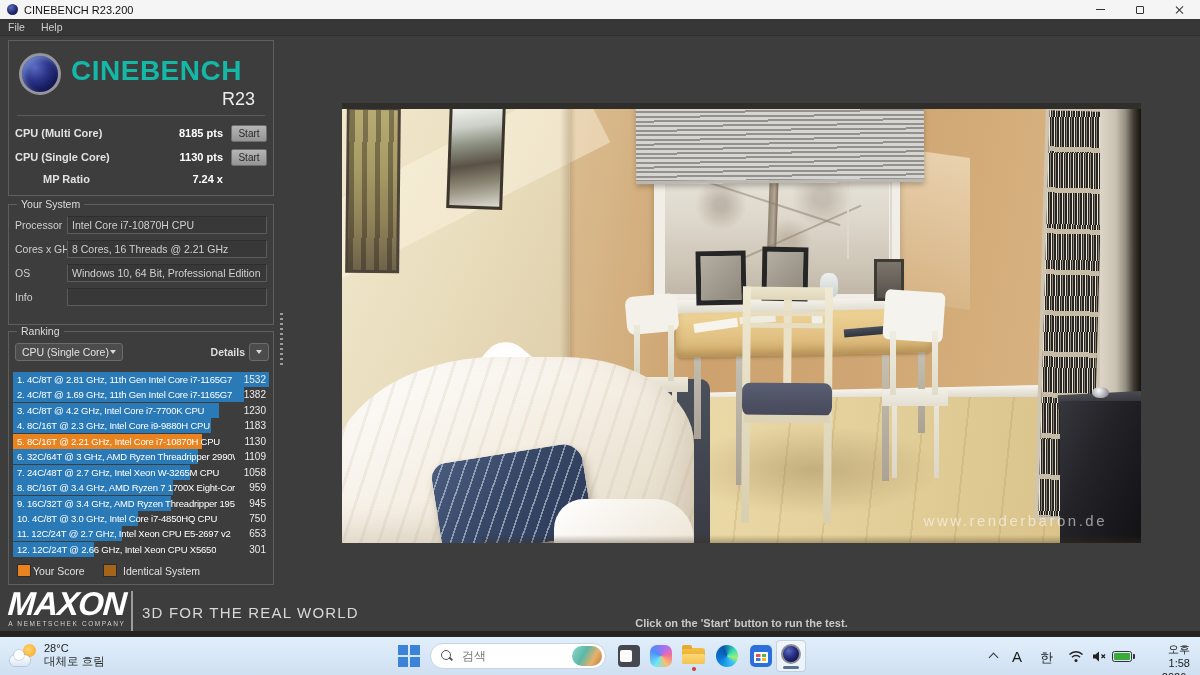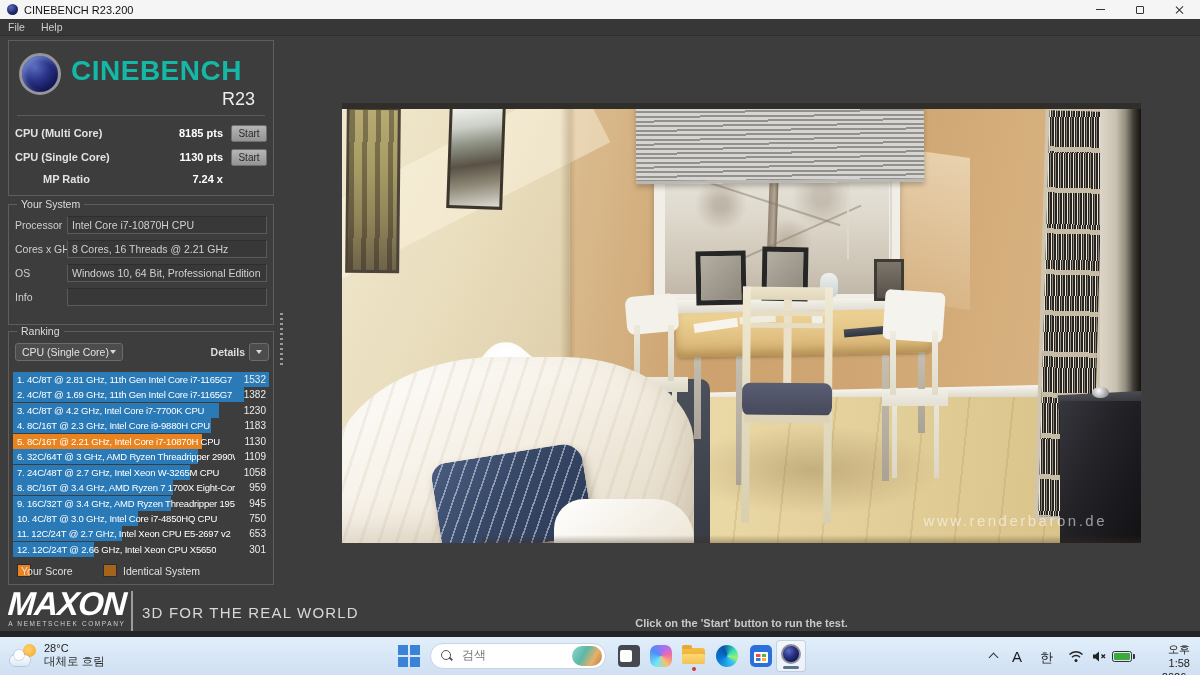--- a/index.html
+++ b/index.html
@@ -62,21 +62,21 @@
   #rank-details-btn{right:4px;top:11px;width:20px;justify-content:center;}
   .chev{width:0;height:0;border-left:3.5px solid transparent;border-right:3.5px solid transparent;border-top:4.5px solid #d8d8d8;}
   #ranking-list{position:absolute;left:4px;right:4px;top:40px;}
   .rank-row{position:relative;height:15px;margin-bottom:.45px;}
   .rank-bar{position:absolute;left:0;top:0;bottom:0;}
   .rank-label{position:absolute;left:4px;top:2px;font-size:9.5px;letter-spacing:-.2px;color:#fff;
               white-space:nowrap;overflow:hidden;max-width:218px;}
   .rank-value{position:absolute;right:3px;top:2px;font-size:10px;color:#ececec;}
   #rank-legend{position:absolute;left:0;right:0;top:231px;height:16px;font-size:10.5px;color:#e0e0e0;}
   .legend-swatch{position:absolute;top:1px;width:14px;height:13px;border:1px solid #2d2d2d;}
-  #lg-sw1{left:8px;} #lg-t1{position:absolute;left:12px;top:2px;}
+  #lg-sw1{left:8px;} #lg-t1{position:absolute;left:24px;top:2px;}
   #lg-sw2{left:94px;} #lg-t2{position:absolute;left:114px;top:2px;}
 
   
   #resize-dots{position:absolute;left:280px;top:277px;width:3px;height:54px;
                background:repeating-linear-gradient(180deg,#9a9a9a 0 2px,transparent 2px 5px);}
 
   
   #maxon{position:absolute;left:8px;top:552px;color:#fff;}
   #maxon-word{font-size:33px;font-weight:bold;font-style:italic;letter-spacing:-1px;transform:skewX(-4deg);line-height:32px;}
   #maxon-sub{font-size:6.5px;letter-spacing:1.6px;color:#cfcfcf;text-align:center;margin-top:0;}
@@ -225,21 +225,21 @@
      linear-gradient(#3b82d9,#3b82d9) 0 0/10px 10px no-repeat,
      linear-gradient(#3b82d9,#3b82d9) 12px 0/10px 10px no-repeat,
      linear-gradient(#3b82d9,#3b82d9) 0 12px/10px 10px no-repeat,
      linear-gradient(#3b82d9,#3b82d9) 12px 12px/10px 10px no-repeat;}
   #search-pill{position:absolute;left:430px;top:6px;width:176px;height:26px;background:#fff;
      border:1px solid #c9d4df;border-radius:13px;display:flex;align-items:center;padding:0 3px 0 10px;}
   #search-glass{position:relative;width:12px;height:12px;margin-right:7px;}
   #search-glass::before{content:"";position:absolute;left:0;top:0;width:8px;height:8px;border:1.6px solid #555;border-radius:50%;}
   #search-glass::after{content:"";position:absolute;left:8px;top:8px;width:4px;height:1.6px;background:#555;transform:rotate(45deg);}
   #search-input{flex:1;border:none;outline:none;font-size:12px;color:#a21caf;background:transparent;
-     font-family:Liberation Mono, monospace;min-width:0;}
+     font-family:Liberation Sans, sans-serif;min-width:0;}
   #search-thumb{width:30px;height:20px;border-radius:10px;flex:none;
      background:linear-gradient(120deg,#8fd7c9 0%,#5bb8a8 40%,#e8b06a 70%,#b97a3e 100%);}
   .tb-icon{position:absolute;top:8px;width:22px;height:22px;}
   #tv-icon{left:618px;background:#45484e;border-radius:4px;}
   #tv-icon::after{content:"";position:absolute;left:2px;top:5px;width:12px;height:12px;background:#fdfdfd;border-radius:2px;}
   #copilot-icon{left:650px;border-radius:7px;
      background:conic-gradient(from 210deg,#6ee7f5,#4f8df7 25%,#b06ef0 50%,#f56f9c 65%,#f5c16e 82%,#6ee7f5);}
   #folder-icon{left:682px;top:11px;width:23px;height:16px;border-radius:2px 3px 3px 3px;
      background:linear-gradient(#f3bd45,#e8a92e);}
   #folder-icon::before{content:"";position:absolute;left:0;top:-3px;width:10px;height:4px;border-radius:2px 2px 0 0;background:#e8a92e;}

